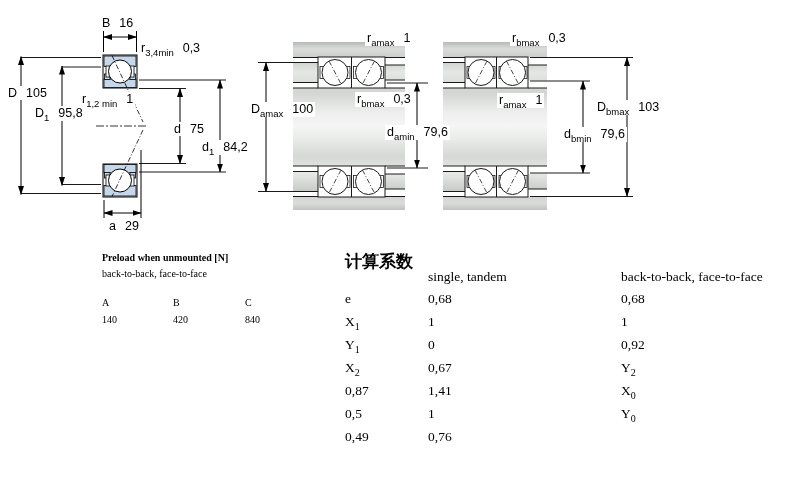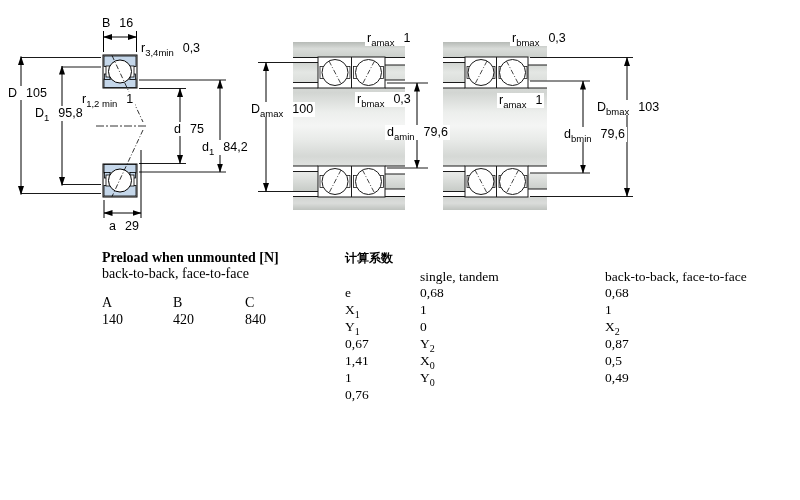--- a/index.html
+++ b/index.html
@@ -4,27 +4,27 @@
 <style>
   html,body{margin:0;padding:0;background:#fff;}
   #canvas{position:relative;width:800px;height:500px;background:#fff;overflow:hidden;
           font-family:"Liberation Sans","DejaVu Sans",sans-serif;color:#000;}
   svg{position:absolute;left:0;top:0;}
   .dim{position:absolute;font-size:12.5px;line-height:14px;white-space:nowrap;
        background:#fff;padding:0 2px;}
   .dim .sub{font-size:9.5px;position:relative;top:3.5px;letter-spacing:0;}
   .dim .v{margin-left:9px;}
   .serif{font-family:"Liberation Serif","DejaVu Serif",serif;}
-  #preload-block{position:absolute;left:102px;top:250px;font-size:14px;line-height:15px;}
+  #preload-block{position:absolute;left:102px;top:250px;font-size:10px;line-height:15px;}
   #preload-block .t-title{font-weight:bold;}
   #preload-block .t-sub{margin-top:1px;}
   #preload-grid{display:grid;grid-template-columns:71px 72px 70px;margin-top:14px;row-gap:2px;}
-  #factors-title{position:absolute;left:345px;top:250px;font-size:12px;font-weight:bold;}
+  #factors-title{position:absolute;left:345px;top:250px;font-size:17px;font-weight:bold;}
   #factors-grid{position:absolute;left:345px;top:270px;display:grid;
-                grid-template-columns:75px 185px 170px;font-size:13.5px;line-height:14px;row-gap:2px;}
+                grid-template-columns:75px 185px 170px;font-size:13.5px;line-height:14px;row-gap:2px;gap:8px;}
   #factors-grid .sub{font-size:10px;position:relative;top:3.5px;}
 </style>
 </head>
 <body>
 
 <div id="canvas">
 
 <svg width="800" height="245" viewBox="0 0 800 245">
   <defs>
     <marker id="aE" markerWidth="9" markerHeight="6" refX="8.5" refY="3" orient="auto" markerUnits="userSpaceOnUse">
@@ -273,20 +273,21 @@
   <span><span>e</span><span class="sub"></span></span>
   <span>0,68</span>
   <span>0,68</span>
 
   <span><span>X</span><span class="sub">1</span></span>
   <span>1</span>
   <span>1</span>
 
   <span><span>Y</span><span class="sub">1</span></span>
   <span>0</span>
+  <span>0,92</span>
 
   <span><span>X</span><span class="sub">2</span></span>
   <span>0,67</span>
 
   <span><span>Y</span><span class="sub">2</span></span>
   <span>0,87</span>
   <span>1,41</span>
 
   <span><span>X</span><span class="sub">0</span></span>
   <span>0,5</span>

